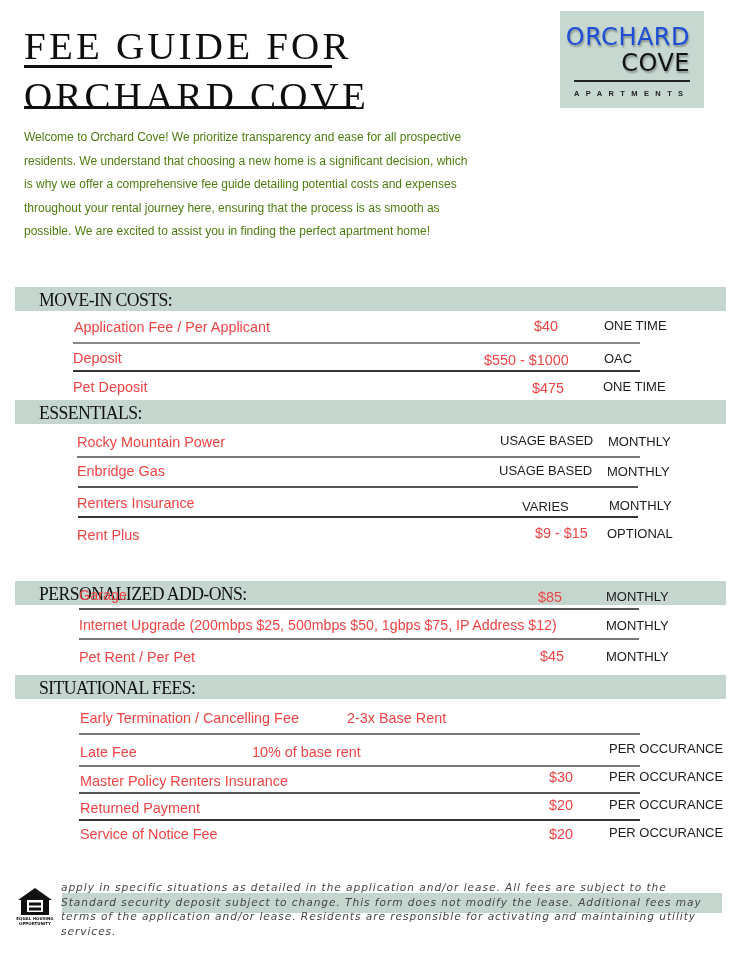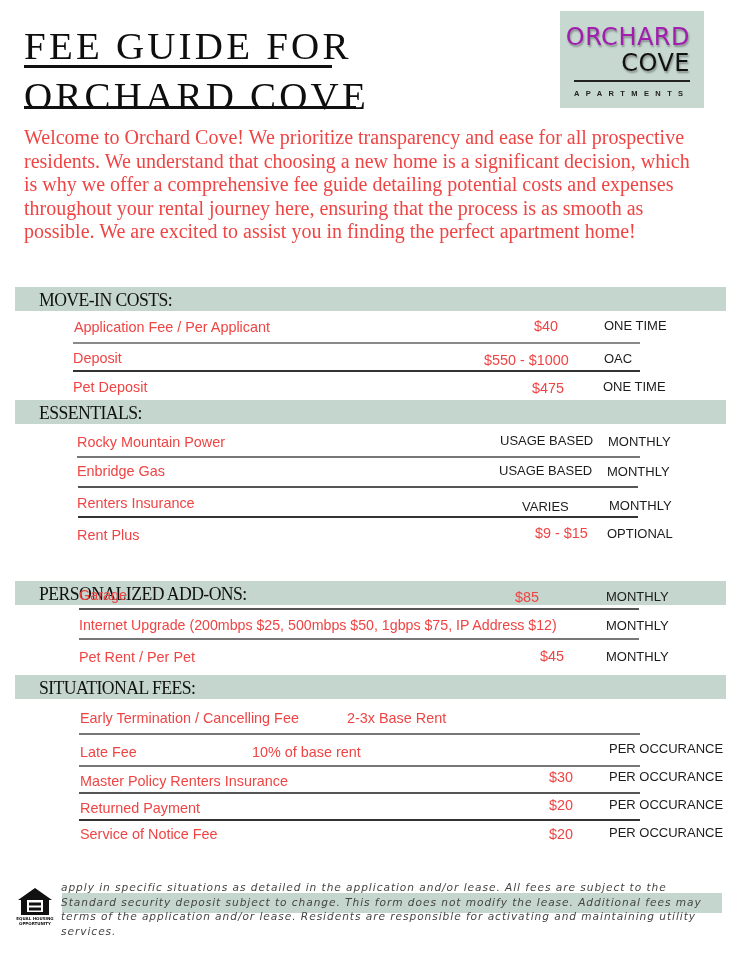--- a/index.html
+++ b/index.html
@@ -9,31 +9,31 @@
 
   
   .title-line { left: 24px; font-family: "Liberation Serif", "DejaVu Serif", serif; font-size: 39px;
                 letter-spacing: 3.2px; color: #0e0e0e; white-space: nowrap; line-height: 1;
                 transform: scaleY(0.96); transform-origin: left top; }
   .title-underline { height: 3px; background: #111; }
 
   
   .logo { left: 560px; top: 11px; width: 144px; height: 97px; background: #c7d8d1; }
   .logo-orchard { position: absolute; right: 14px; top: 14px; font-size: 24px; letter-spacing: 0.5px;
-                  font-family: "DejaVu Sans", sans-serif; color: #a21caf; line-height: 1;
+                  font-family: "DejaVu Sans", sans-serif; color: #1d4ed8; line-height: 1;
                   text-shadow: 1px 2px 2px rgba(0,0,0,0.35); }
   .logo-cove { position: absolute; right: 14px; top: 40px; font-size: 24px; letter-spacing: 0.5px;
                font-family: "DejaVu Sans", sans-serif; color: #111; line-height: 1;
                text-shadow: 1px 2px 2px rgba(0,0,0,0.35); }
   .logo-rule { position: absolute; left: 14px; right: 14px; top: 69px; height: 1.5px; background: #222; }
   .logo-apts { position: absolute; left: 14px; right: 10px; top: 79px; font-size: 7.5px; font-weight: bold;
                letter-spacing: 6.4px; color: #222; line-height: 1; }
 
   
-  .intro { left: 24px; top: 126px; width: 690px; font-size: 20px; line-height: 23.6px; color: #ef4444; font-family: Liberation Serif, serif; }
+  .intro { left: 24px; top: 126px; width: 690px; font-size: 12px; line-height: 23.6px; color: #4d7c0f; }
   .intro div { white-space: nowrap; }
 
   
   .band { left: 15px; width: 711px; height: 24px; background: #c5d6ce; }
   .band-label { position: absolute; left: 24px; top: 3px; font-family: "Liberation Serif", "DejaVu Serif", serif;
                 font-size: 19px; letter-spacing: -0.6px; color: #111; line-height: 1; white-space: nowrap;
                 transform: scaleX(0.93); transform-origin: left center; }
 
   
   .cell { font-size: 14.4px; color: #ef4444; white-space: nowrap; line-height: 1; }
@@ -106,21 +106,21 @@
 <div class="abs rule" style="left:78px; top:516px; width:560px; background:#333;"></div>
 
 <div class="abs cell" style="left:77px; top:528px;">Rent Plus</div>
 <div class="abs cell" style="left:535px; top:526px;">$9 - $15</div>
 <div class="abs tag" style="left:607px; top:527px;">OPTIONAL</div>
 
 <div class="abs band" style="top:553px;margin-top:28px;">
   <span class="band-label">PERSONALIZED ADD-ONS:</span>
 </div>
 <div class="abs cell" style="left:79px; top:588px;">Garage</div>
-<div class="abs cell" style="left:515px; top:590px;">$85</div>
+<div class="abs cell" style="left:538px; top:590px;">$85</div>
 <div class="abs tag" style="left:606px; top:590px;">MONTHLY</div>
 <div class="abs rule" style="left:79px; top:608px; width:560px; background:#555;"></div>
 
 <div class="abs cell" style="left:79px; top:618px; font-size:14.2px;">Internet Upgrade (200mbps $25, 500mbps $50, 1gbps  $75, IP Address $12)</div>
 <div class="abs tag" style="left:606px; top:619px;">MONTHLY</div>
 <div class="abs rule" style="left:79px; top:638px; width:560px; background:#777;"></div>
 
 <div class="abs cell" style="left:79px; top:650px;">Pet Rent / Per Pet</div>
 <div class="abs cell" style="left:540px; top:649px;">$45</div>
 <div class="abs tag" style="left:606px; top:650px;">MONTHLY</div>

